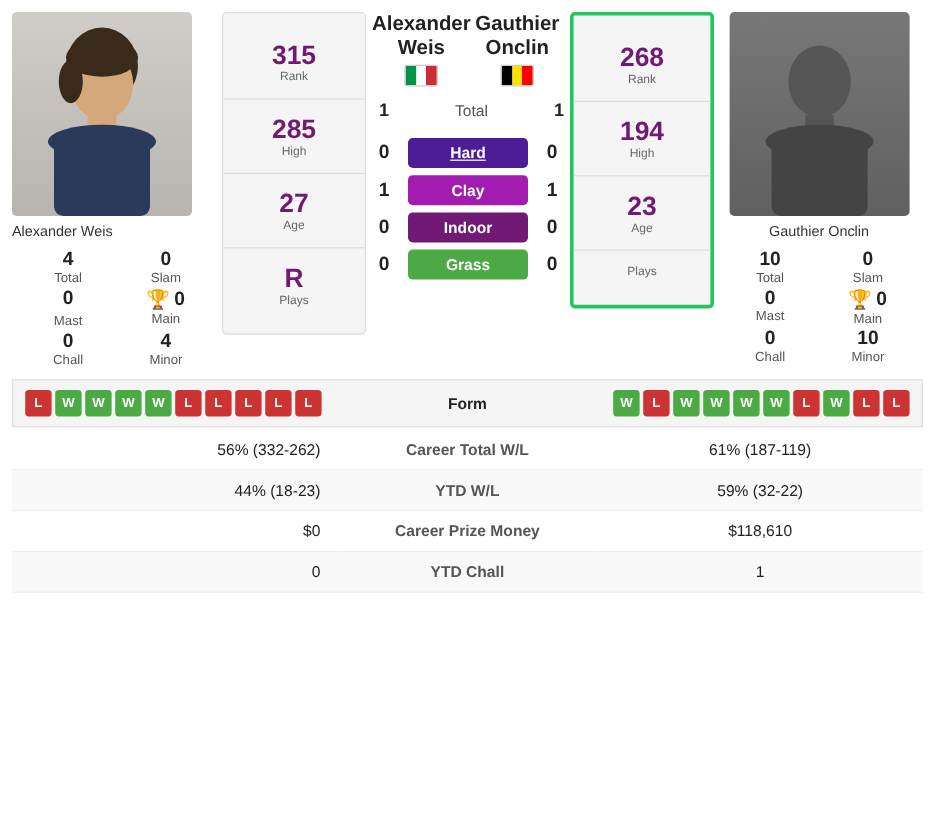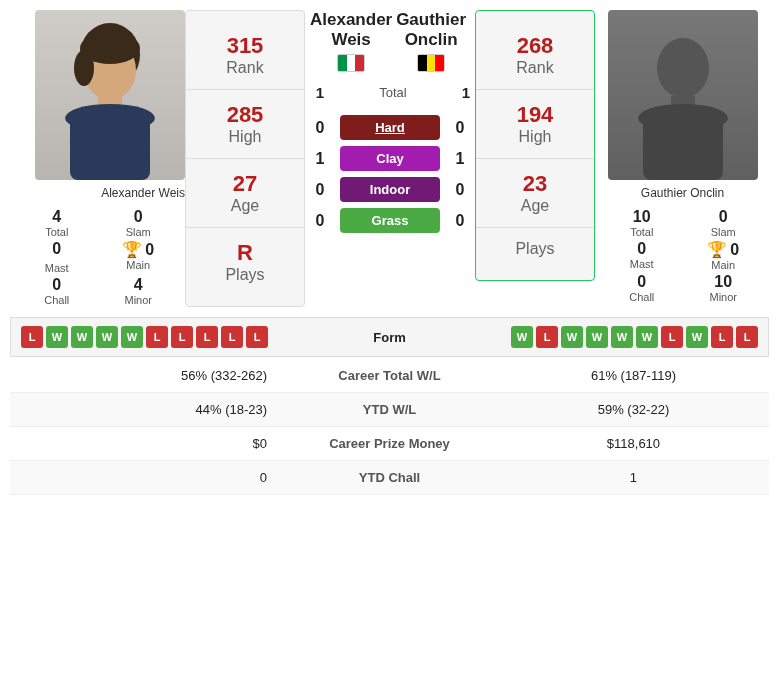--- a/index.html
+++ b/index.html
@@ -13,21 +13,21 @@
     }
 
     .main-container {
       width: 779px;
       padding: 10px;
     }
 
     .player-left {
       display: flex;
       flex-direction: column;
-      align-items: flex-end;
+      align-items: flex-start;
       width: 175px;
       flex-shrink: 0;
     }
 
     
     .player-name-label {
       font-size: 12px;
       text-align: center;
       margin-top: 6px;
       color: #333;
@@ -92,25 +92,25 @@
       border-bottom: 1px solid #ddd;
     }
 
     .center-stat-block:last-child {
       border-bottom: none;
     }
 
     .center-stat-value {
       font-size: 22px;
       font-weight: bold;
-      color: #b91c1c;
+      color: #701a75;
     }
 
     .center-stat-label {
-      font-size: 16px;
+      font-size: 10px;
       color: #666;
     }
 
     
     .middle-section {
       flex: 1;
       display: flex;
       flex-direction: column;
       align-items: flex-end;
       padding: 0 5px;
@@ -134,34 +134,34 @@
       width: 100px;
       padding: 5px 0;
       border: none;
       border-radius: 4px;
       color: #fff;
       font-size: 13px;
       font-weight: bold;
       text-align: center;
     }
 
-    .surface-hard { background: #7f1d1d; text-decoration: underline; }
+    .surface-hard { background: #4c1d95; text-decoration: underline; }
     .surface-clay { background: #a21caf; }
     .surface-indoor { background: #701a75; }
     .surface-grass { background: #4caa44; }
 
     
     .right-stats {
       display: flex;
       flex-direction: column;
       align-items: center;
       width: 120px;
       flex-shrink: 0;
       background: #f5f5f5;
-      border: 1px solid #22c55e;
+      border: 3px solid #22c55e;
       border-radius: 4px;
       padding: 10px 0;
     }
 
     .player-right {
       display: flex;
       flex-direction: column;
       align-items: center;
       width: 175px;
       flex-shrink: 0;

